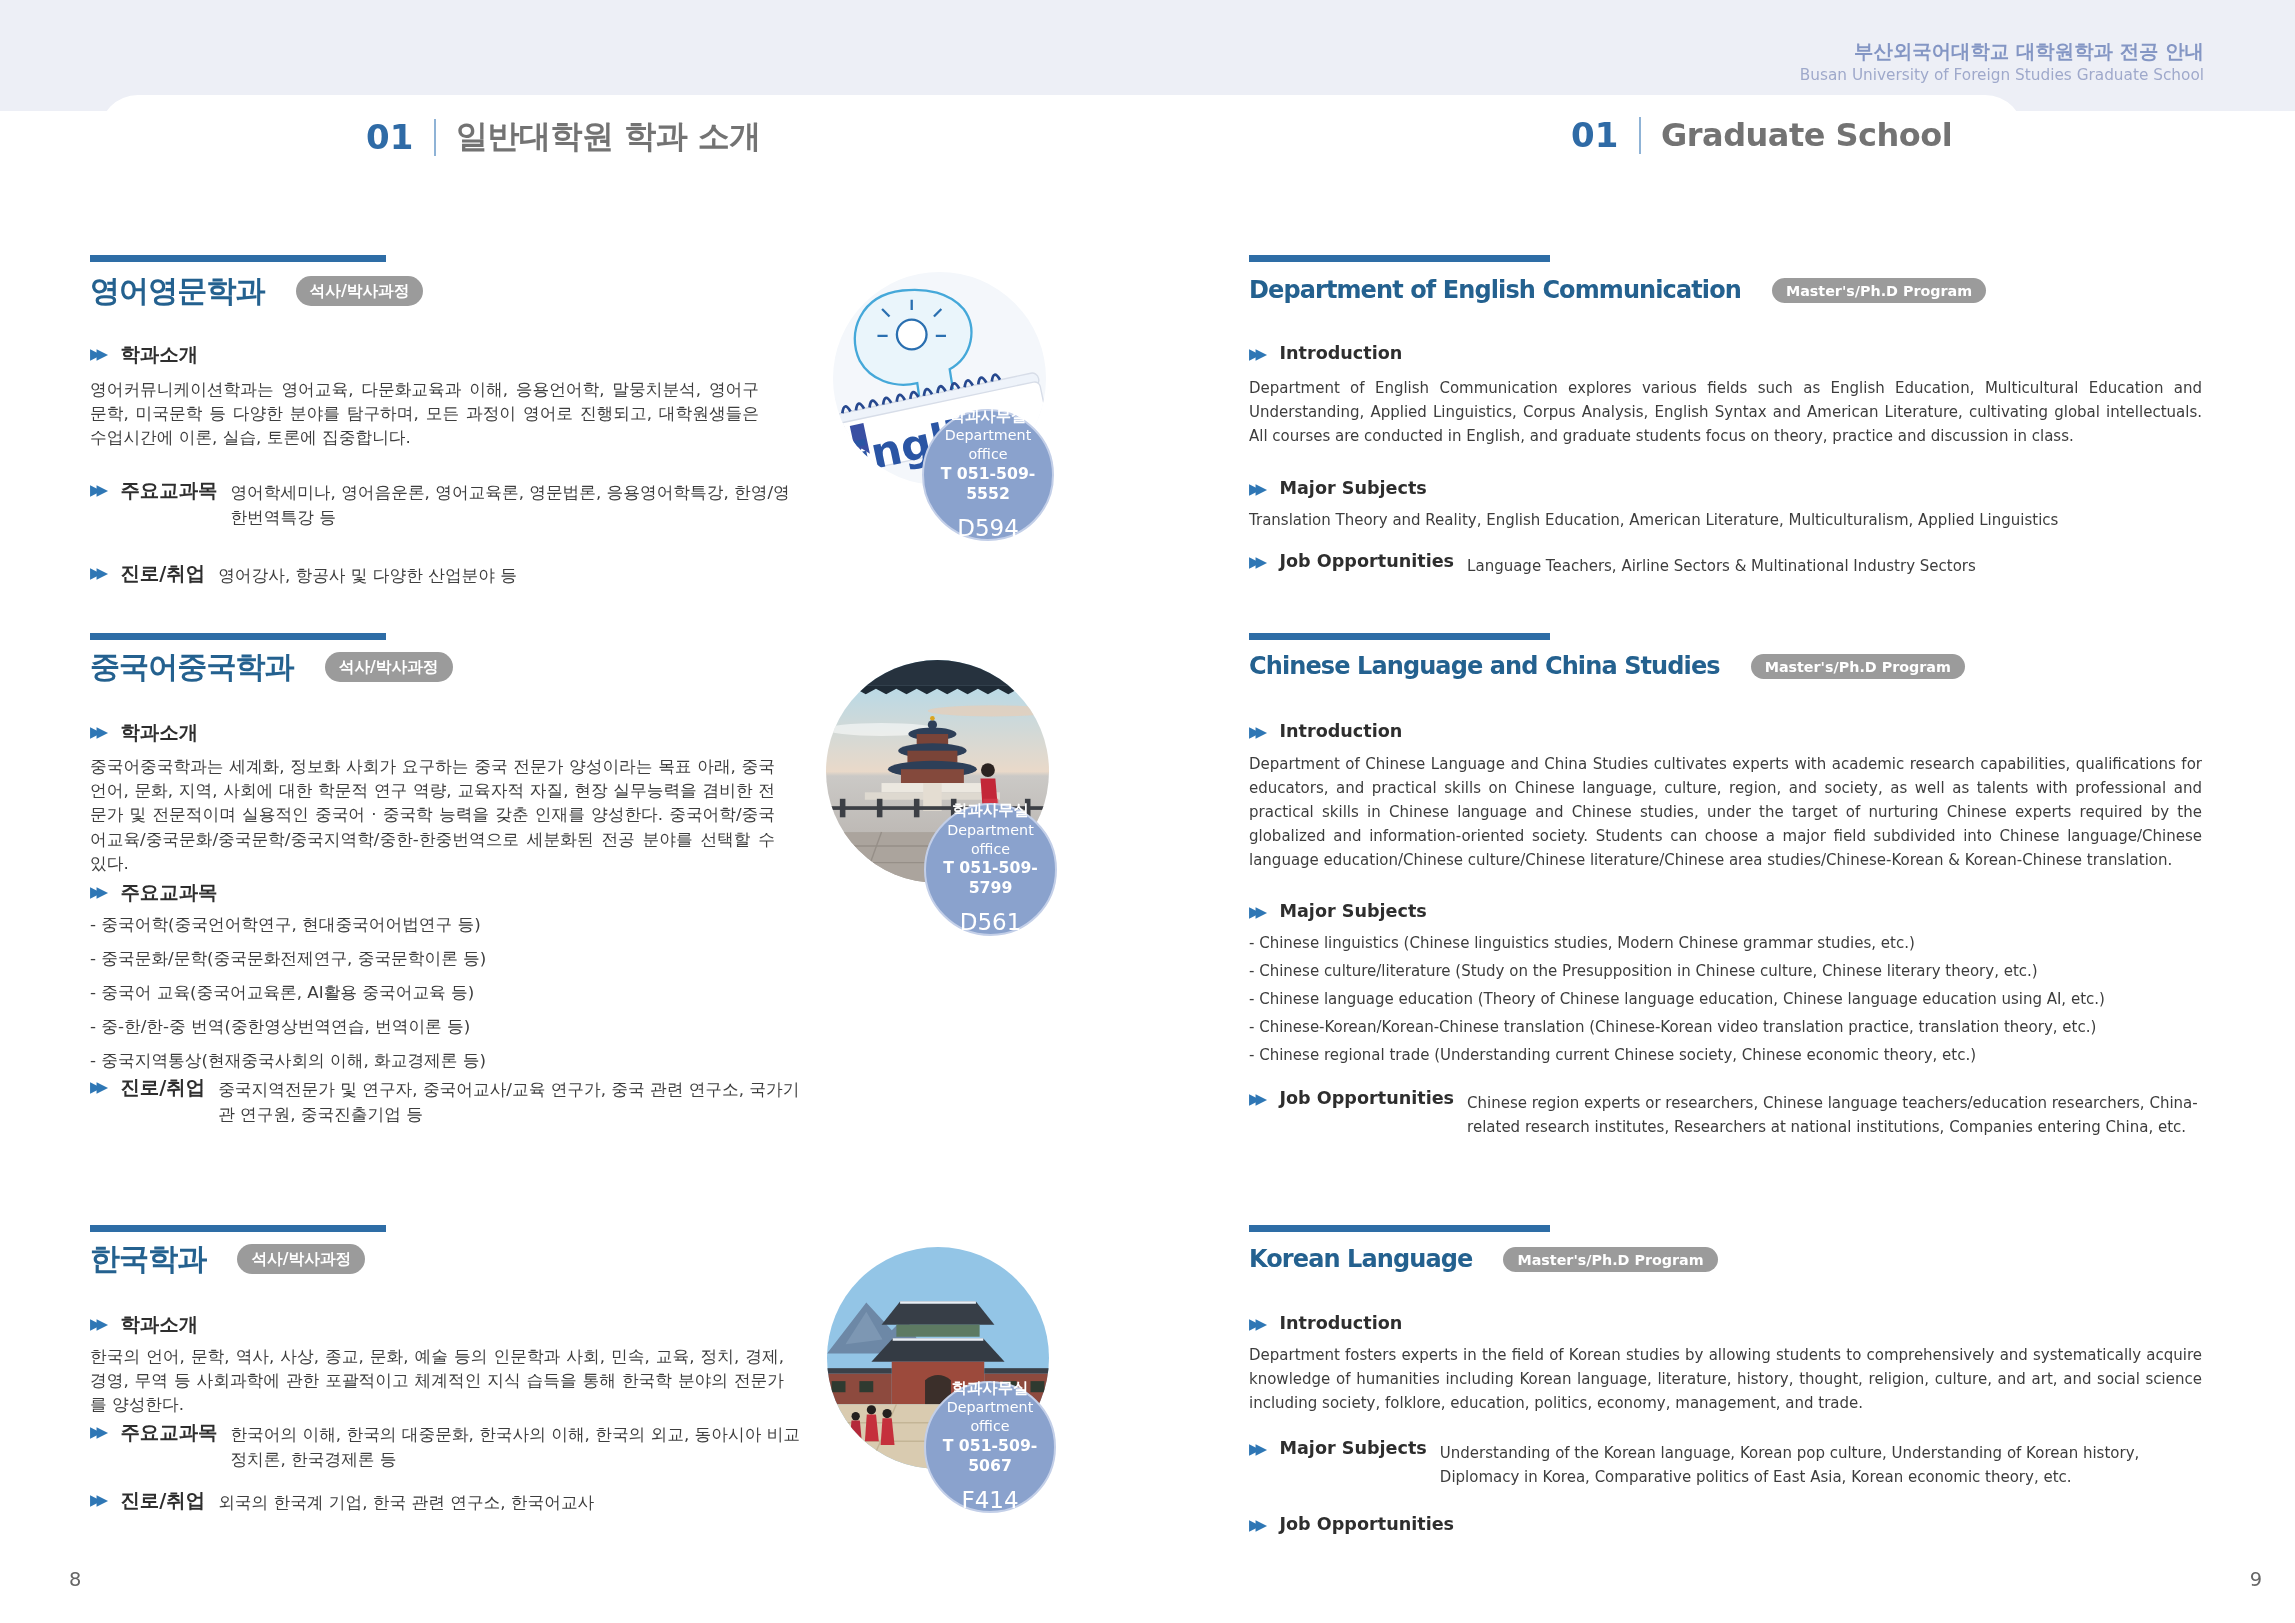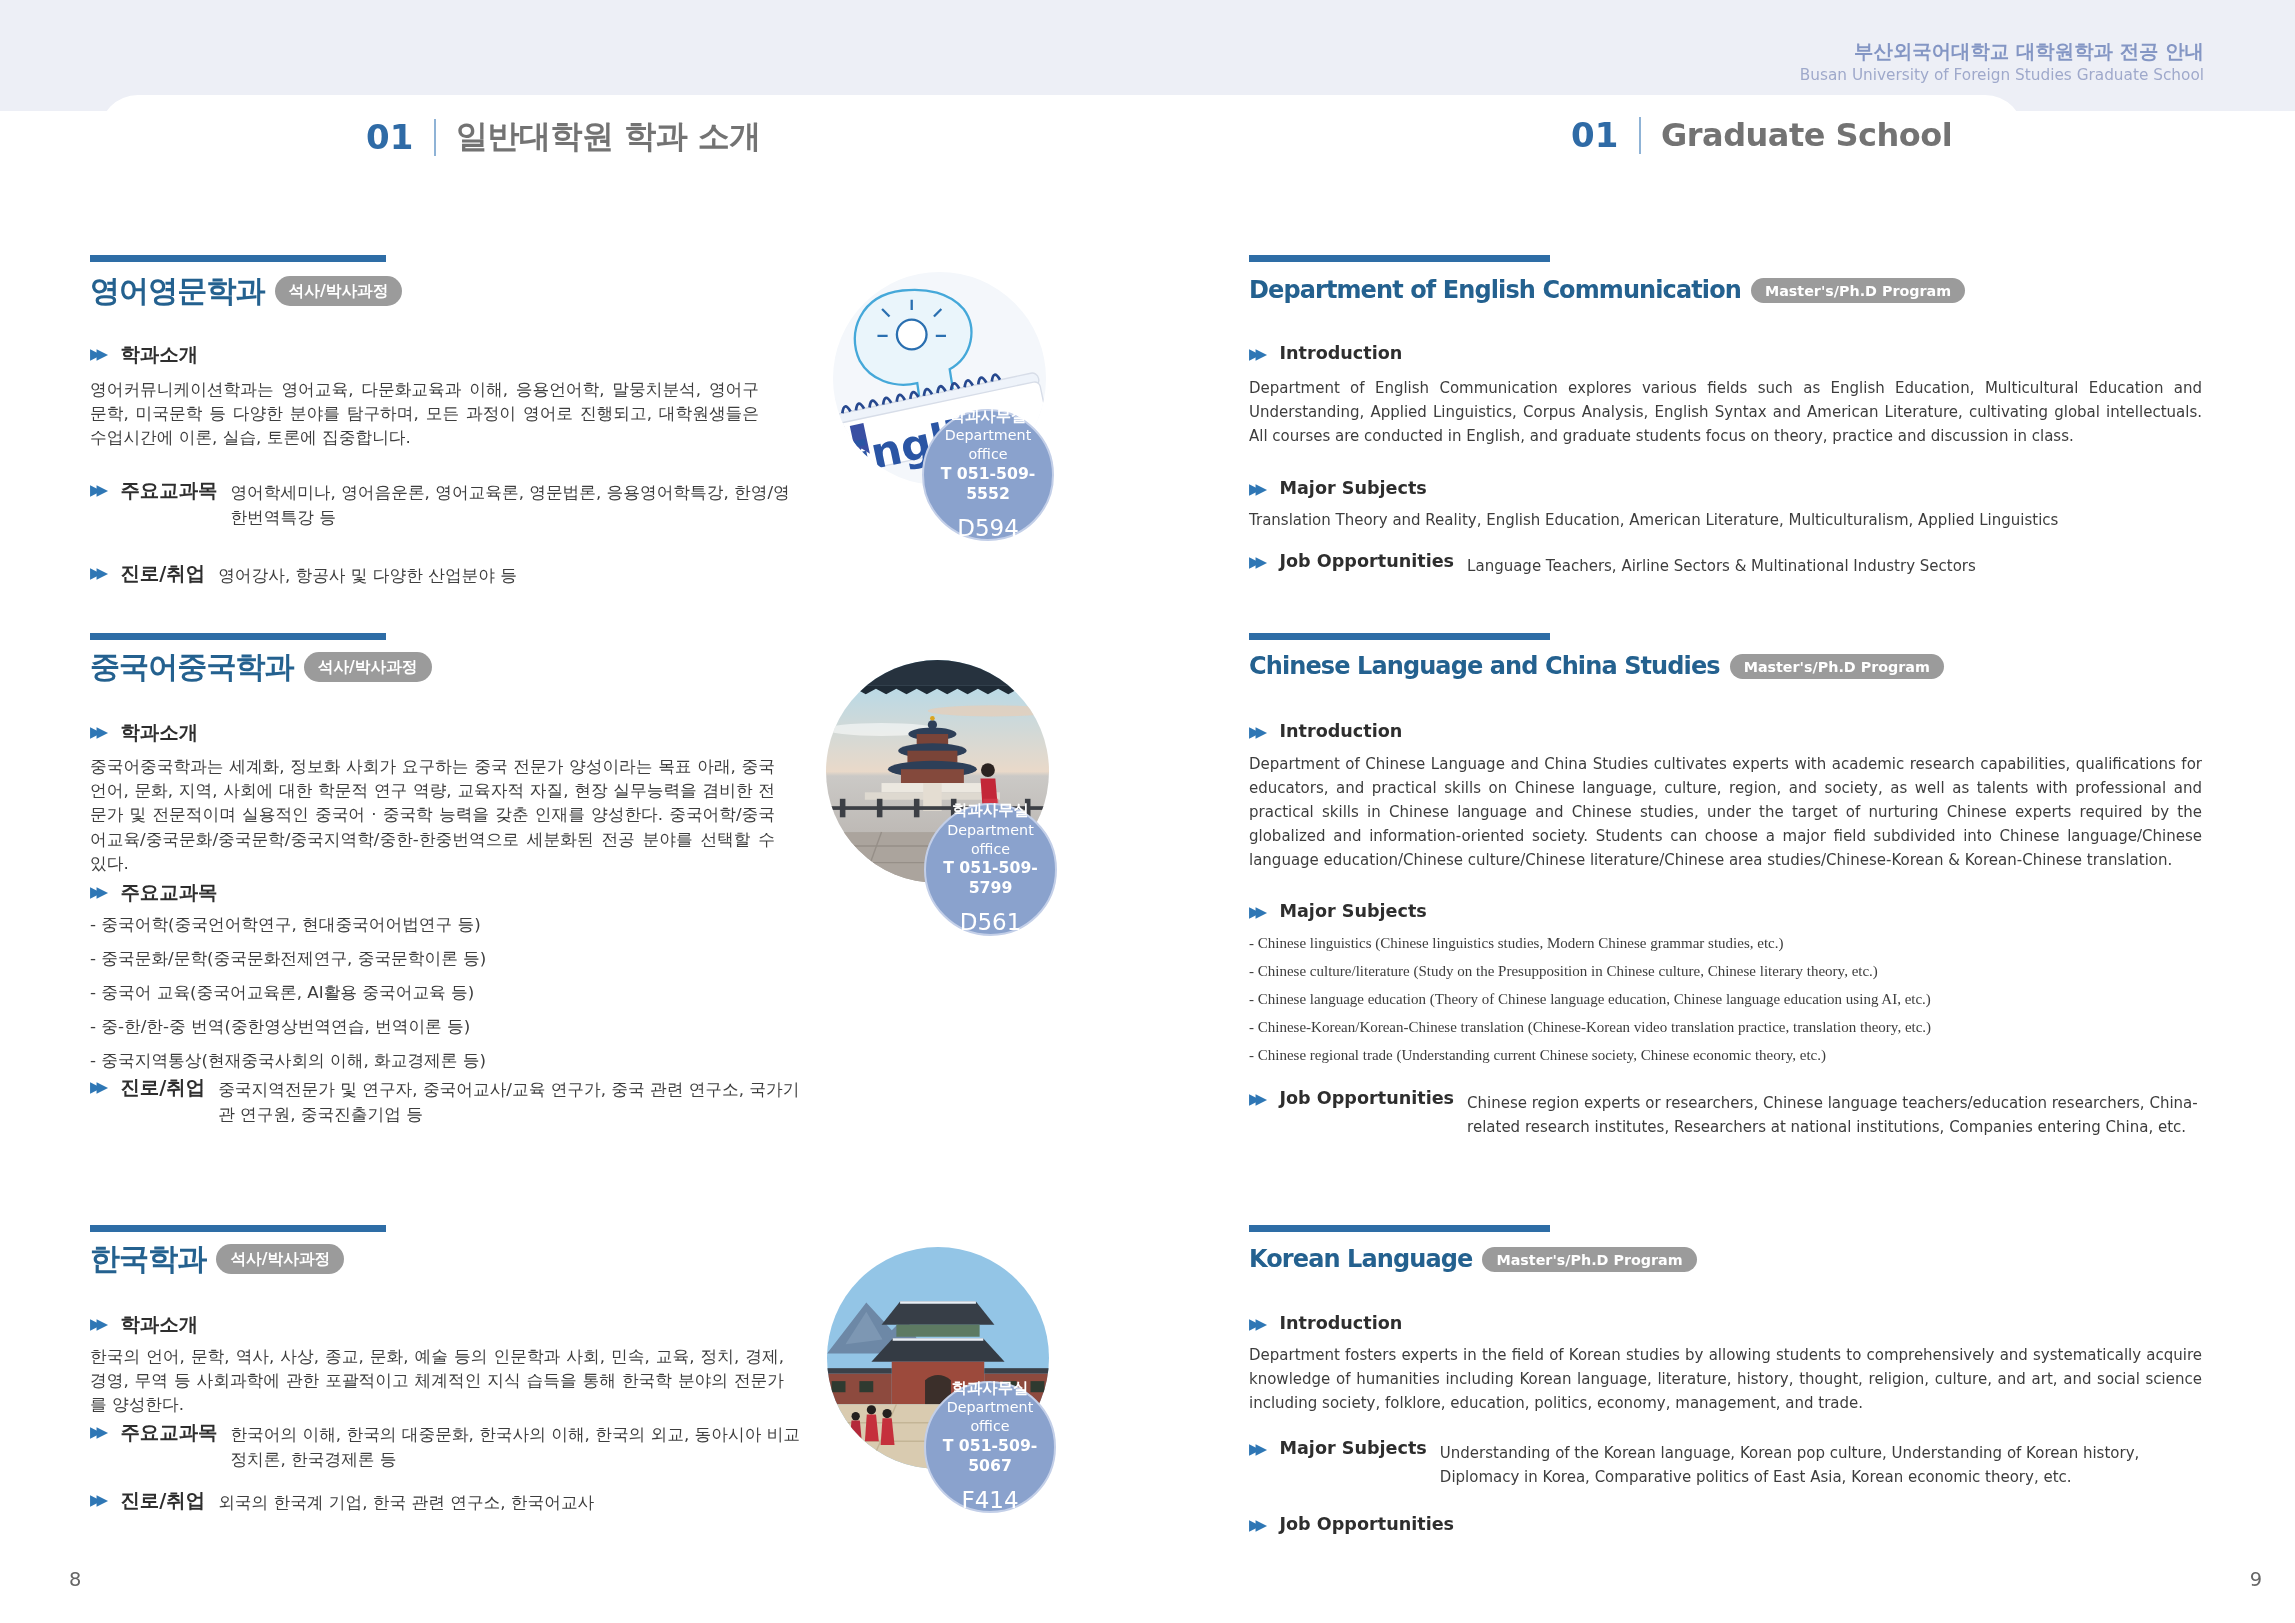--- a/index.html
+++ b/index.html
@@ -16,21 +16,21 @@
 
   .page-title{position:absolute;top:115px;display:flex;align-items:center;gap:20.4px;}
   .pt-num{font-size:34px;font-weight:bold;color:#2f6ba6;}
   .pt-div{width:1.9px;height:37px;background:#8fb3d6;}
   .pt-text{font-size:32px;font-weight:bold;color:#737373;letter-spacing:-0.5px;}
 
   .bar{position:absolute;height:7.4px;background:#2e6da6;}
   .bar.l{left:90px;width:296px;}
   .bar.r{left:1249px;width:301px;}
 
-  .sechead{position:absolute;display:flex;align-items:center;gap:10px;}
+  .sechead{position:absolute;display:flex;align-items:center;gap:31px;}
   .secname{font-size:30px;font-weight:bold;color:#24618f;letter-spacing:-0.9px;line-height:1.15;}
   .secname.en{font-size:24px;}
   .pill{background:#9b9b9b;color:#fff;border-radius:20.4px;padding:4.6px 14px;font-size:15.7px;font-weight:bold;white-space:nowrap;}
   .pill.en{font-size:14.3px;}
 
   .row{position:absolute;display:flex;align-items:flex-start;gap:13px;}
   .row.l{left:90px;width:715px;}
   .row.r{left:1249px;width:953px;}
   .chev{flex:none;color:#2f77b5;font-size:15px;letter-spacing:-5.1px;line-height:1.5;padding-right:4.6px;}
   .chev::before{content:"▶▶";}
@@ -38,21 +38,21 @@
   .lbl.en{font-size:17.6px;}
   .val{font-size:16.7px;color:#3d3d3d;line-height:1.5;padding-top:0.9px;}
   .val.en{font-size:15px;line-height:1.6;padding-top:2.8px;}
   .para{position:absolute;font-size:16.7px;color:#3d3d3d;line-height:1.45;text-align:justify;}
   .para.l{left:90px;}
   .para.r{left:1249px;width:953px;font-size:15px;line-height:1.6;}
   .list{position:absolute;}
   .list.l{left:90px;width:715px;}
   .list.r{left:1249px;width:953px;}
   .list .li{font-size:16.7px;color:#3d3d3d;line-height:1.25;margin-bottom:13px;}
-  .list.r .li{font-size:15px;margin-bottom:9.3px;font-family:Liberation Serif, serif;}
+  .list.r .li{font-size:15px;margin-bottom:9.3px;}
 
   .photo{position:absolute;border-radius:50%;overflow:hidden;}
   .photo svg{display:block;width:100%;height:100%;}
   .badge{
     position:absolute;border-radius:50%;background:#8aa2cd;border:2.8px solid #c3cfe8;color:#fff;
     display:flex;flex-direction:column;align-items:center;justify-content:center;text-align:center;line-height:1.3;
   }
   .badge .bko{font-size:15.3px;font-weight:bold;}
   .badge .ben{font-size:14.3px;}
   .badge .bph{font-size:15.7px;font-weight:bold;}

